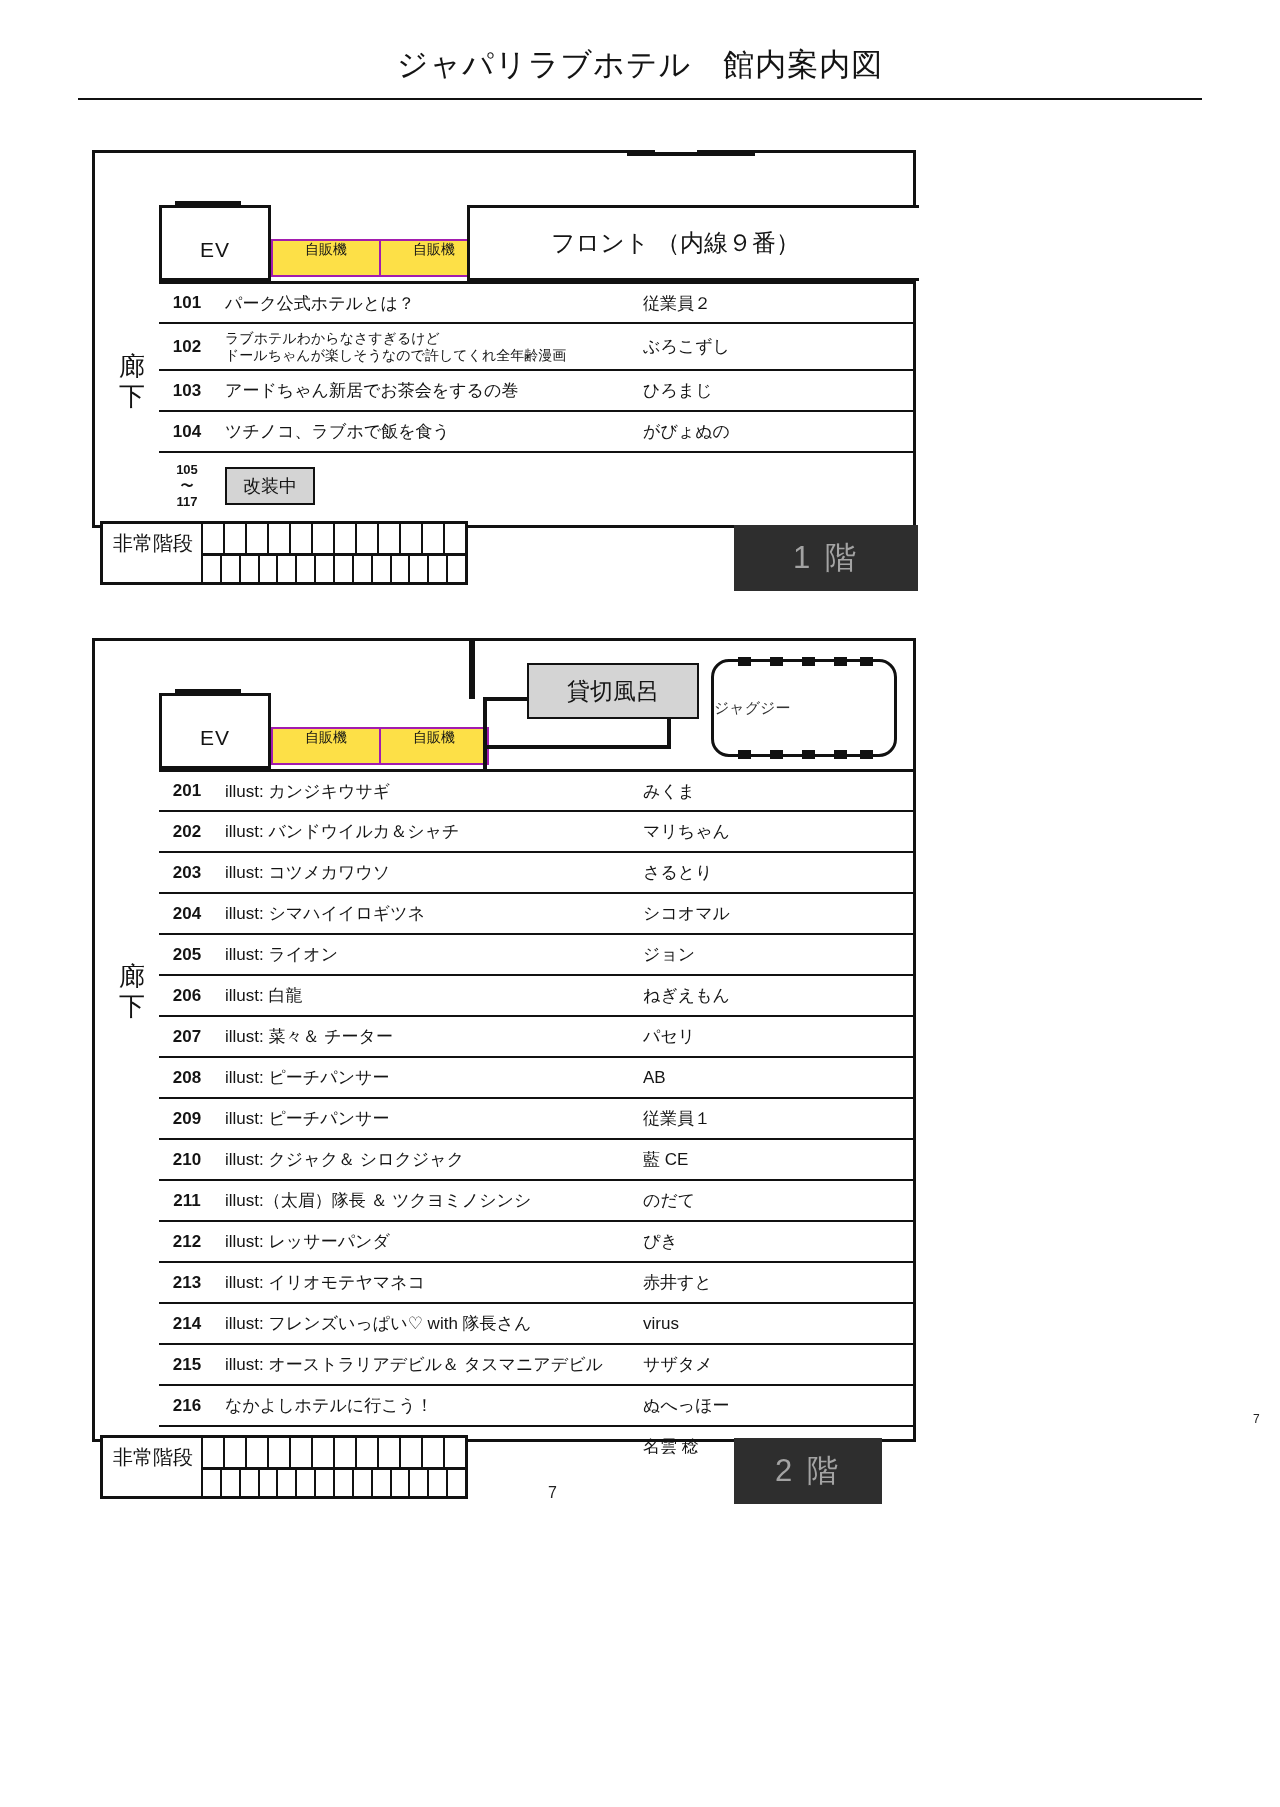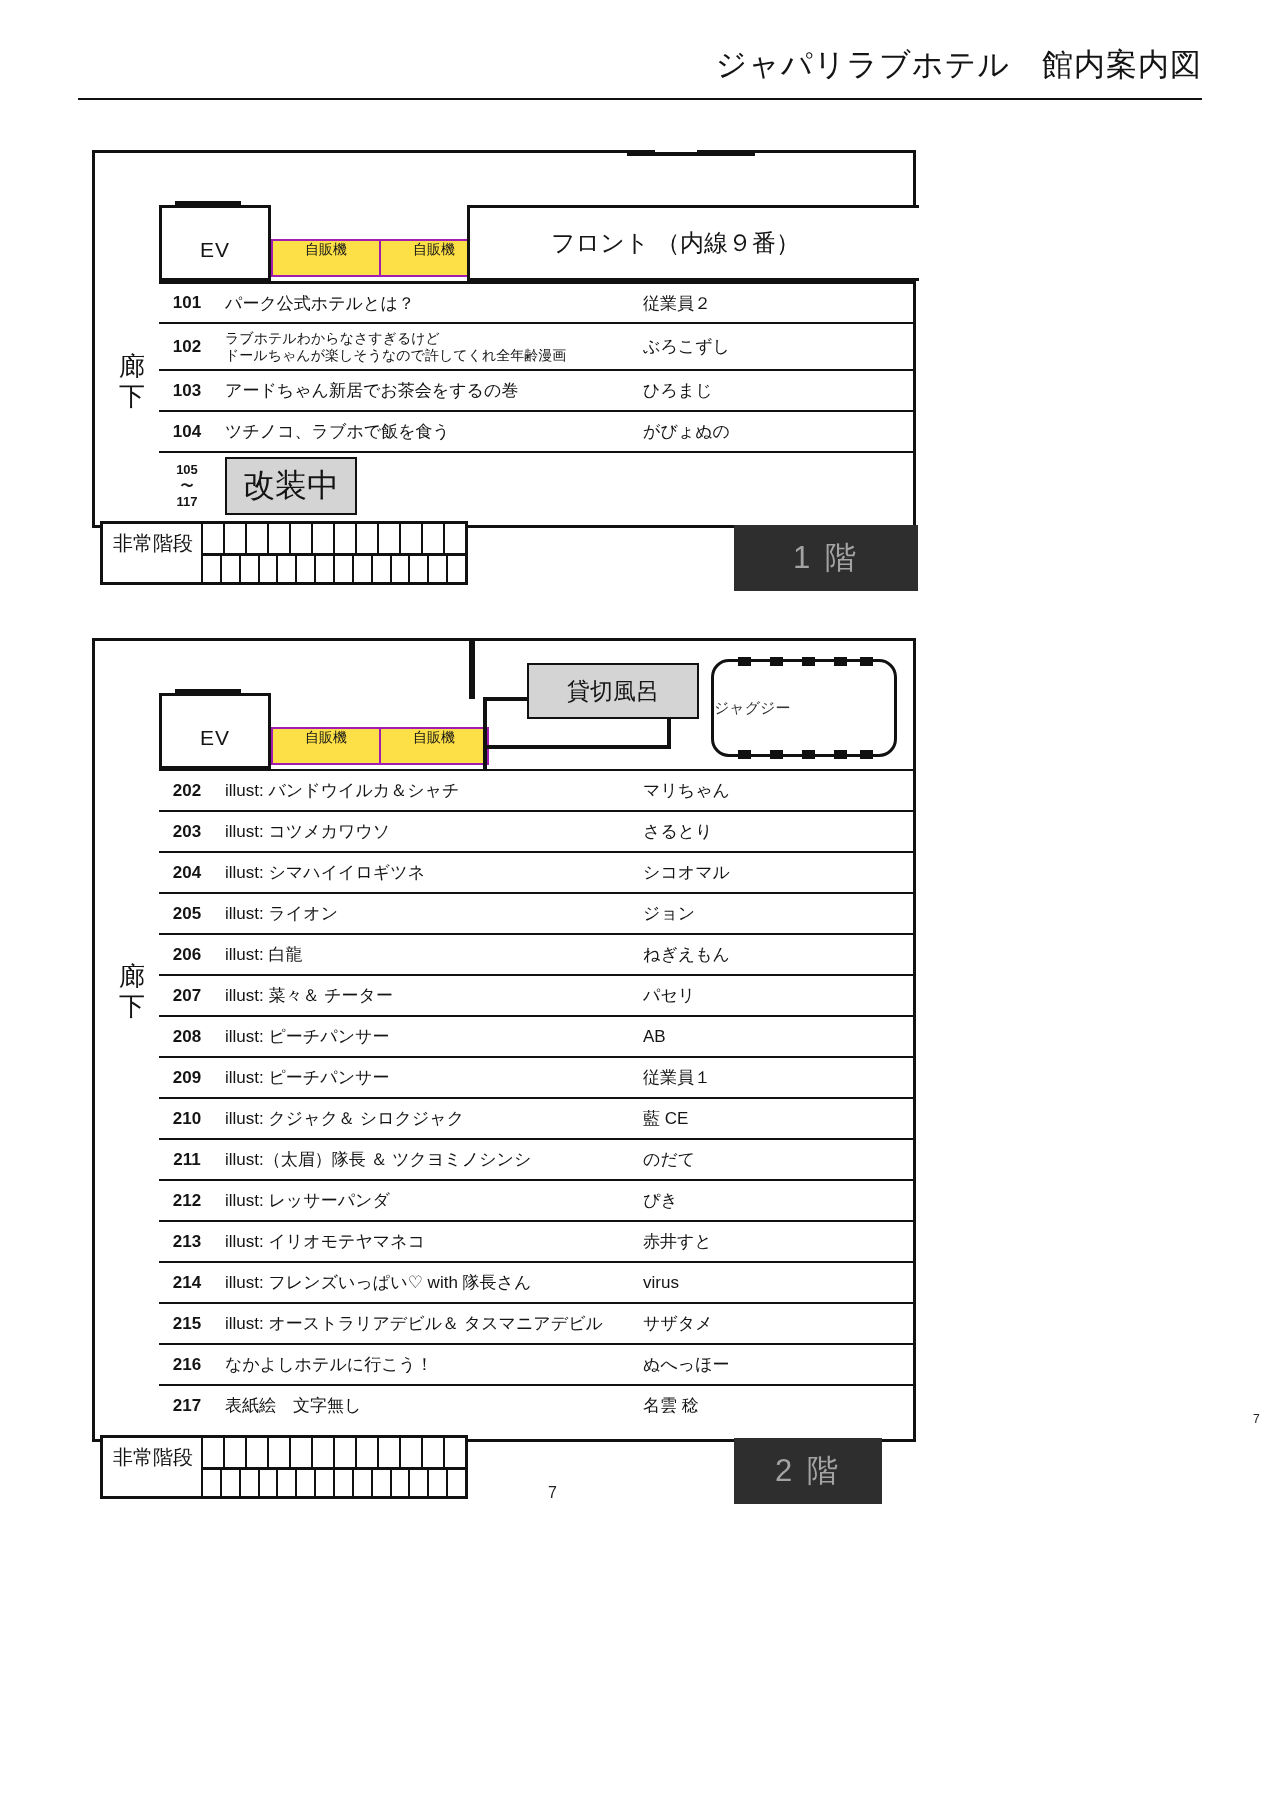--- a/index.html
+++ b/index.html
@@ -22,21 +22,21 @@
     width: 1280px;
     height: 1807px;
   }
 
   
   .title-wrap {
     position: absolute;
     left: 78px;
     top: 44px;
     width: 1124px;
-    text-align: right;
+    text-align: center;
   }
   .title {
     font-size: 31px;
     letter-spacing: 1px;
     font-weight: 500;
     white-space: pre;
   }
   .title-rule {
     position: absolute;
     left: 78px;
@@ -179,21 +179,21 @@
     text-align: center;
     font-size: 13px;
     font-weight: bold;
     line-height: 16px;
   }
   .renov-box {
     margin-left: 10px;
     background: #d4d4d4;
     border: 2px solid #111;
     padding: 5px 16px;
-    font-size: 32px;
+    font-size: 18px;
   }
 
   
   .stairs-wrap {
     position: absolute;
     box-sizing: border-box;
     border: 3px solid #111;
     background: #fff;
     display: flex;
     align-items: stretch;
@@ -428,20 +428,25 @@
       <span class="jac-tick" style="left:146px; top:-5px;"></span>
       <span class="jac-tick" style="left:24px; bottom:-5px;"></span>
       <span class="jac-tick" style="left:56px; bottom:-5px;"></span>
       <span class="jac-tick" style="left:88px; bottom:-5px;"></span>
       <span class="jac-tick" style="left:120px; bottom:-5px;"></span>
       <span class="jac-tick" style="left:146px; bottom:-5px;"></span>
     </div>
 
     <div class="rows" style="left:64px; top:128px; width:754px;">
 
+      <div class="row first">
+        <div class="num">201</div>
+        <div class="title-cell">illust: カンジキウサギ</div>
+        <div class="author">みくま</div>
+      </div>
       <div class="row">
         <div class="num">202</div>
         <div class="title-cell">illust: バンドウイルカ＆シャチ</div>
         <div class="author">マリちゃん</div>
       </div>
       <div class="row">
         <div class="num">203</div>
         <div class="title-cell">illust: コツメカワウソ</div>
         <div class="author">さるとり</div>
       </div>

